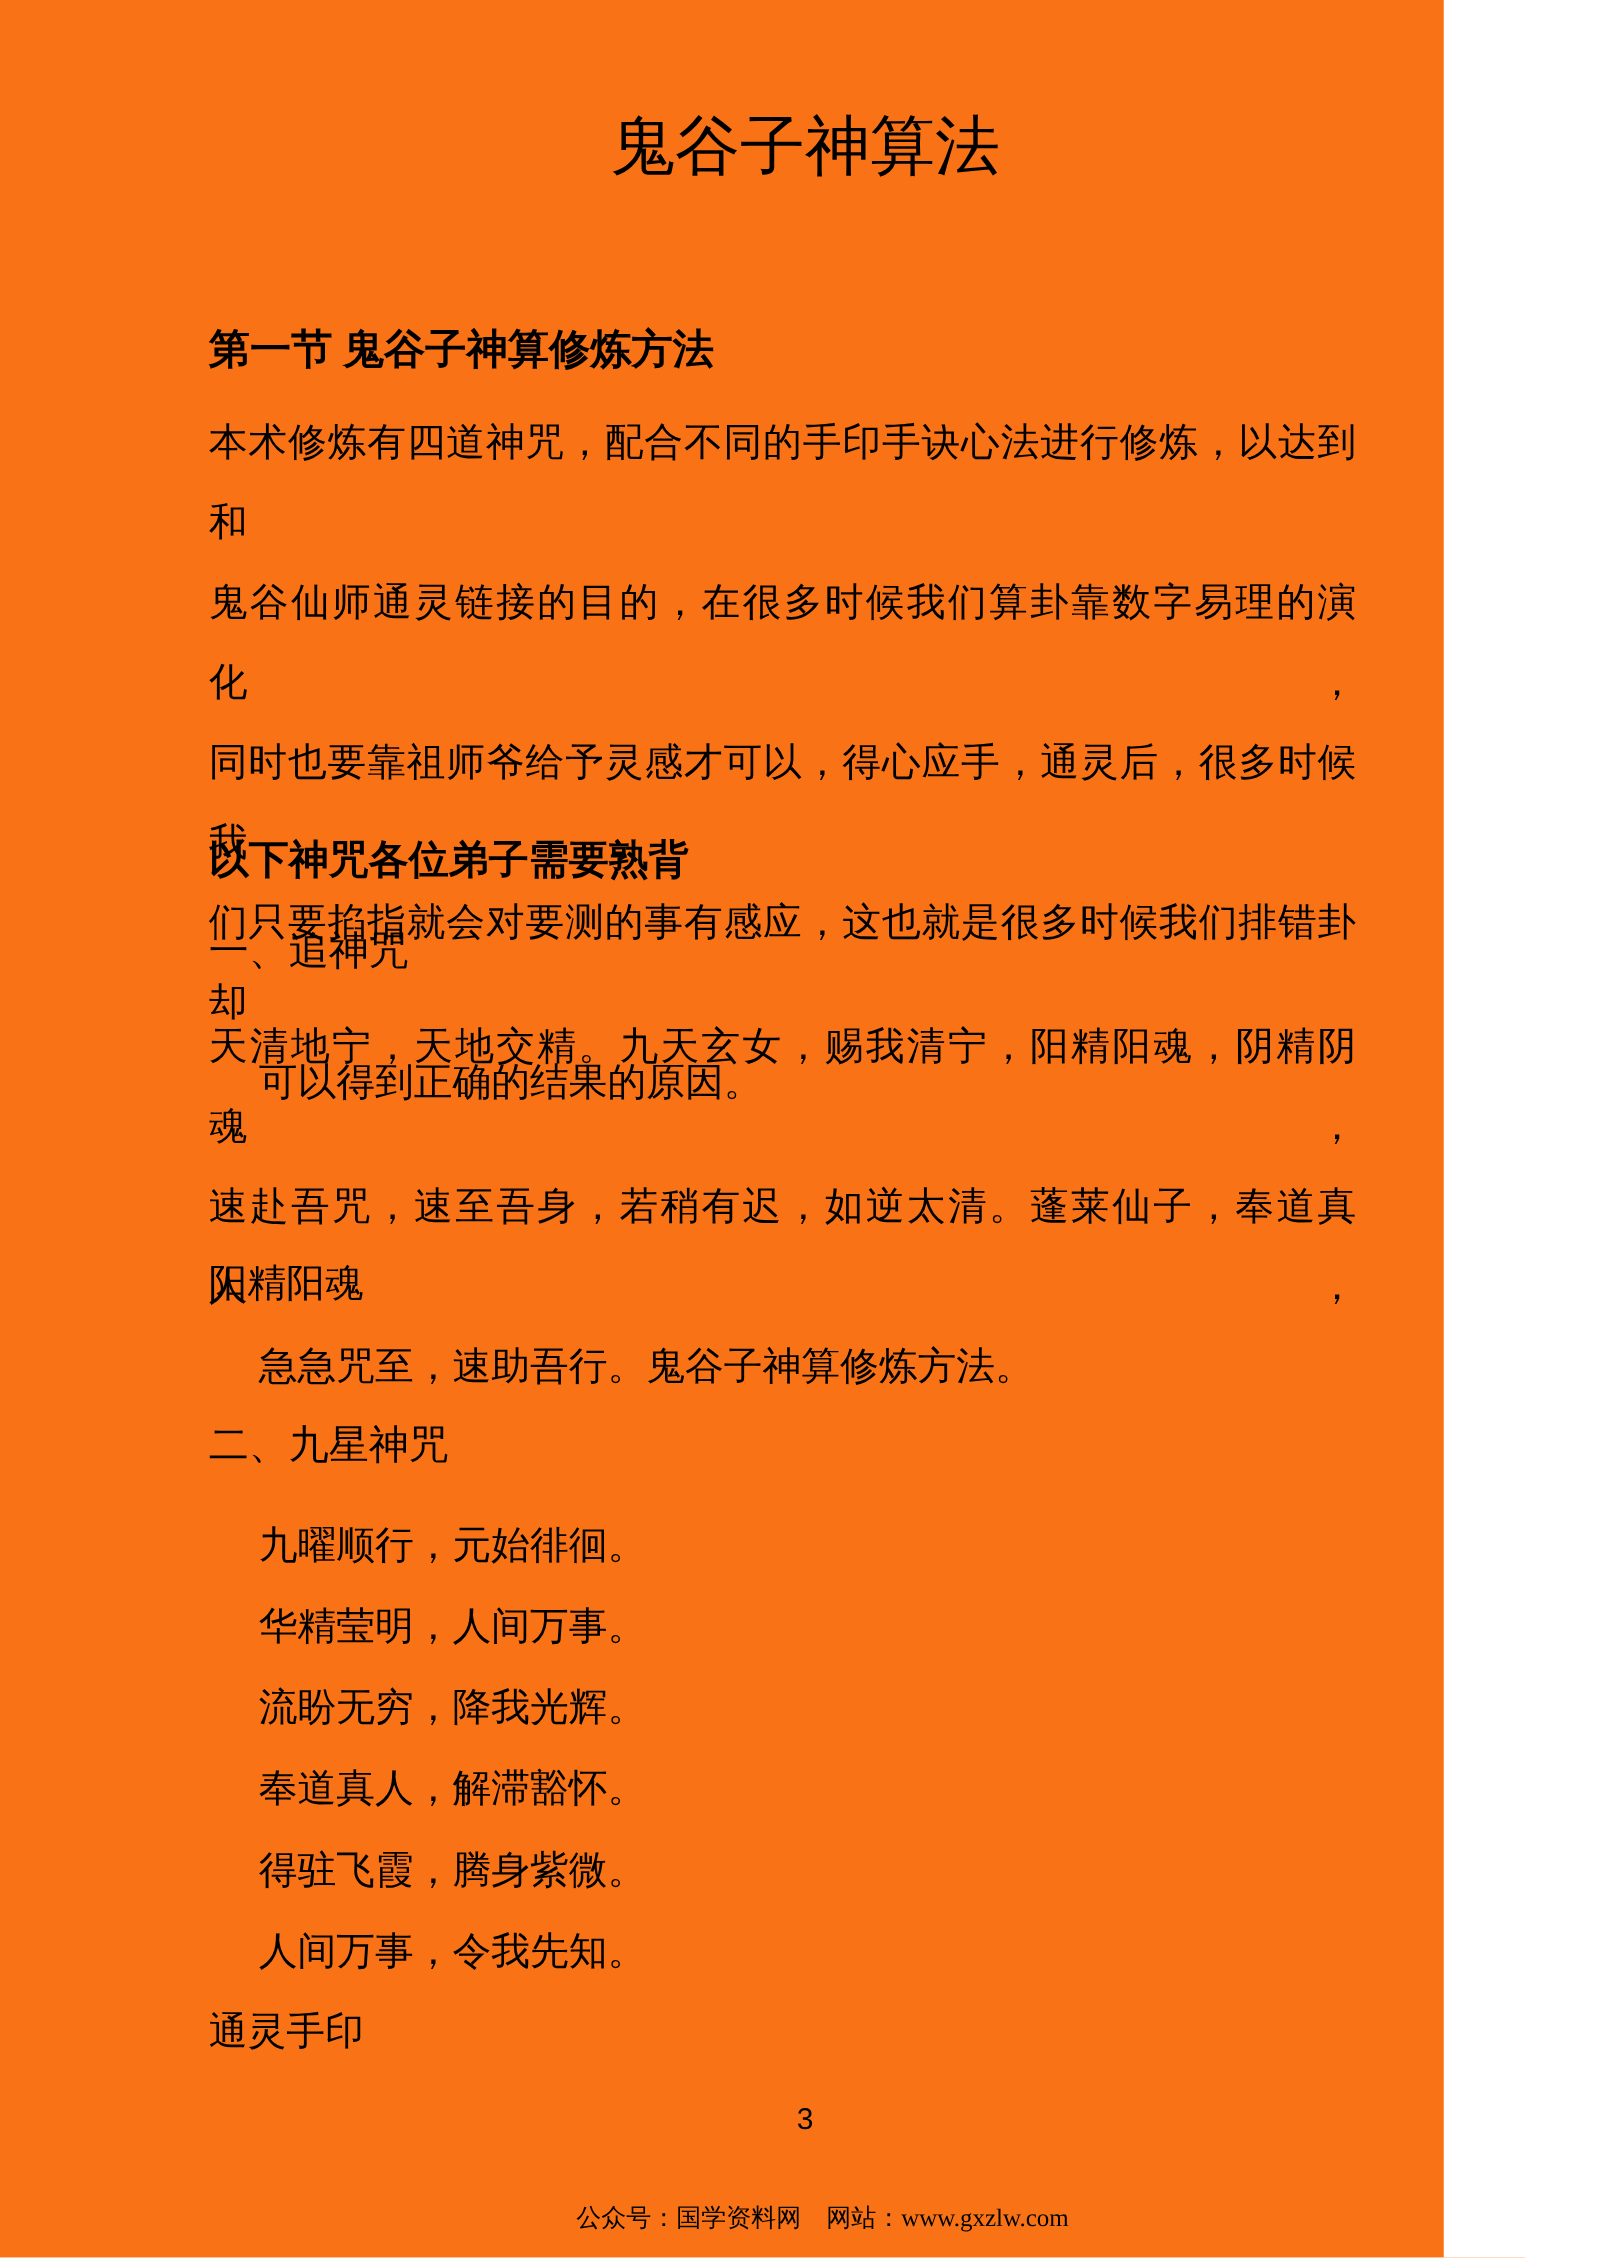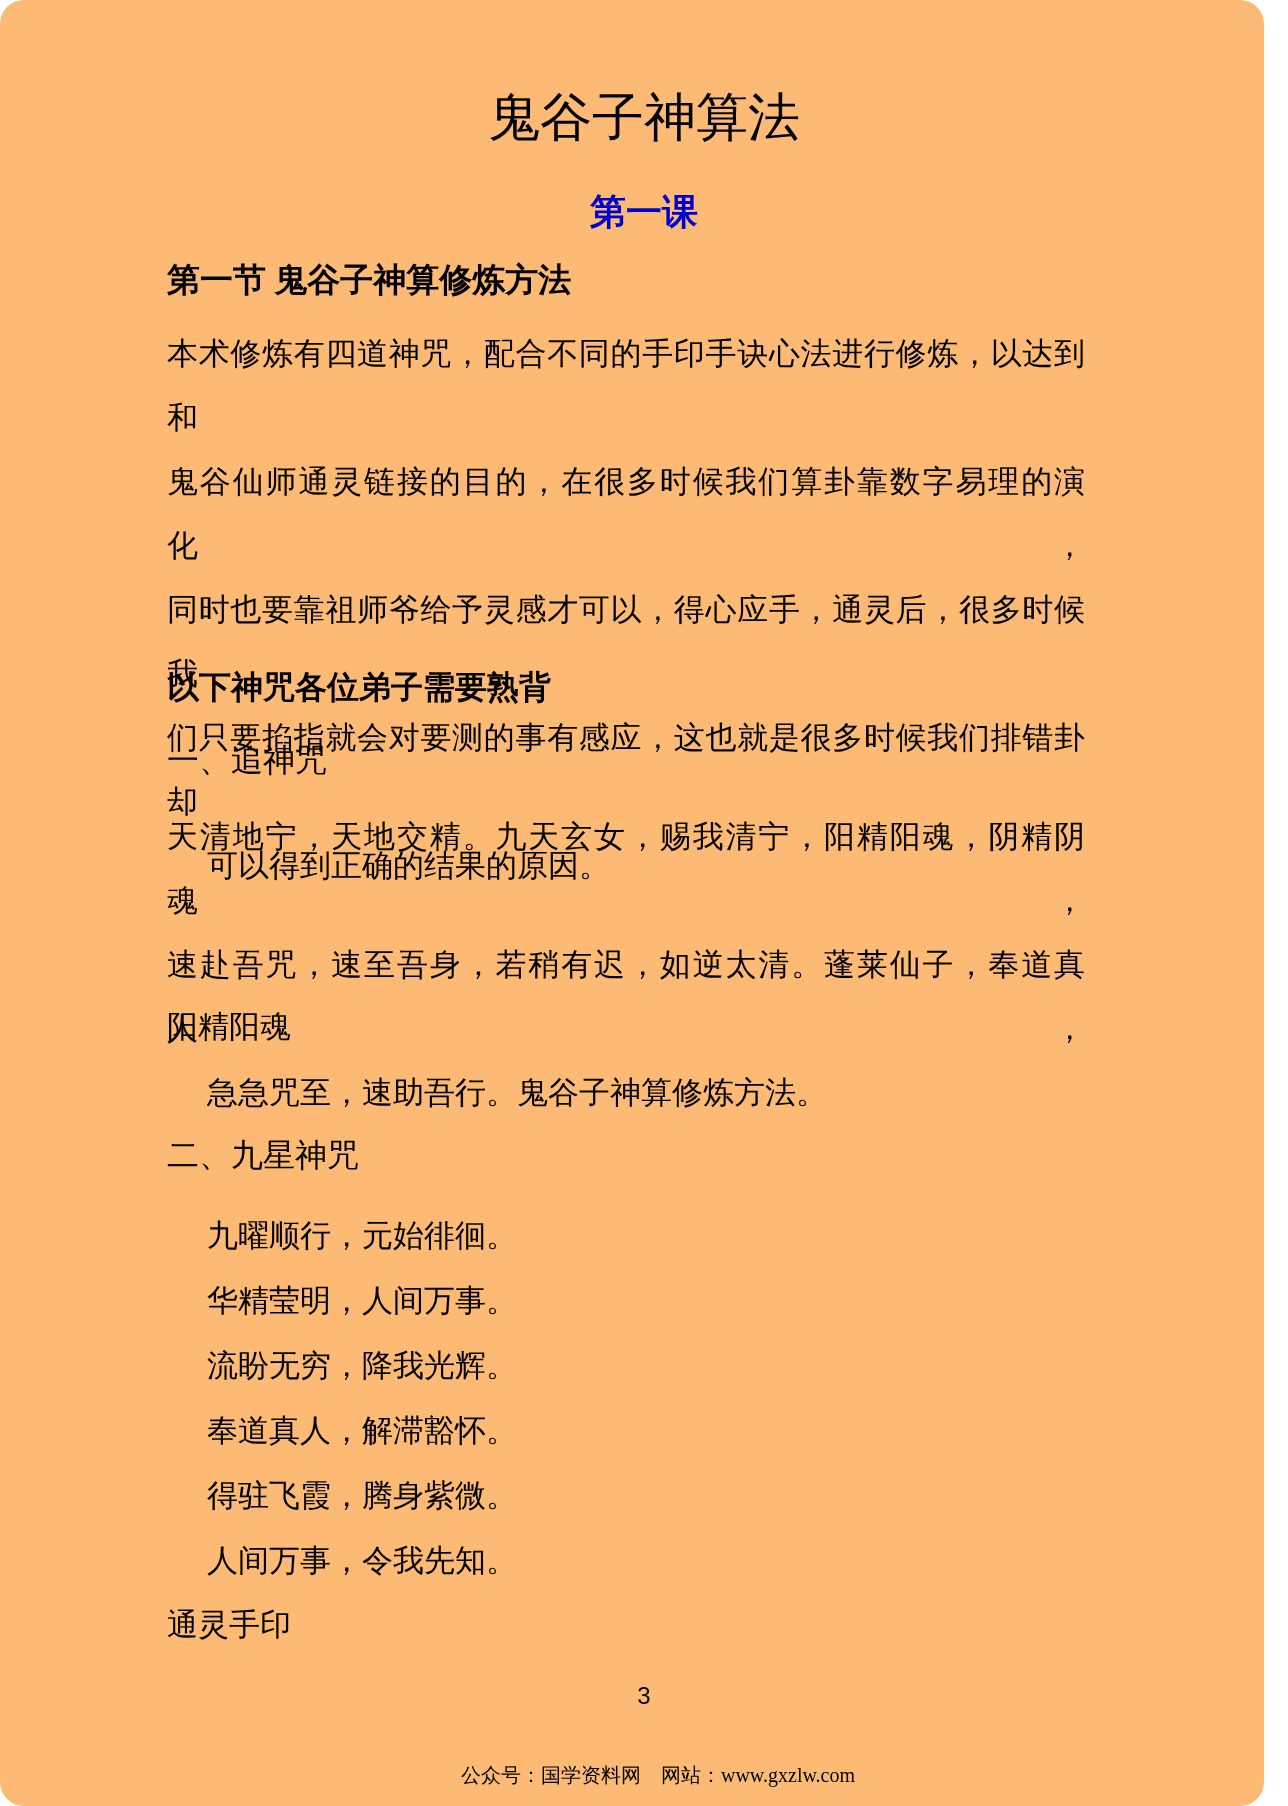--- a/index.html
+++ b/index.html
@@ -2,27 +2,26 @@
 <html><head>
 <meta charset="utf-8">
 <style>
   html, body {
     margin: 0;
     padding: 0;
     background: #ffffff;
   }
   .page {
     position: relative;
-    width: 1264px;
+    width: 1155px;
     height: 1806px;
-    background: #fdba74;
+    background: #f97316;
     color: #000000;
     font-family: "Liberation Serif", "DejaVu Serif", serif;
     overflow: hidden;
-    border-radius: 24px;
   }
   .centered {
     position: absolute;
     left: 0;
     width: 1288px;
     text-align: center;
     white-space: nowrap;
   }
   .doc-title {
     top: 88px;
@@ -101,21 +100,20 @@
     padding-left: 14px;
   }
 </style>
 </head>
 <body>
 
 <div class="page">
 
   <div class="centered doc-title">鬼谷子神算法</div>
 
-  <div class="centered lesson-title">第一课</div>
 
   <div class="left-block section-heading">第一节 鬼谷子神算修炼方法</div>
 
   <div class="left-block body-lines intro-para">
     <div class="jline">本术修炼有四道神咒，配合不同的手印手诀心法进行修炼，以达到和</div>
     <div class="jline">鬼谷仙师通灵链接的目的，在很多时候我们算卦靠数字易理的演化，</div>
     <div class="jline">同时也要靠祖师爷给予灵感才可以，得心应手，通灵后，很多时候我</div>
     <div class="jline">们只要掐指就会对要测的事有感应，这也就是很多时候我们排错卦却</div>
     <div class="pline">可以得到正确的结果的原因。</div>
   </div>

